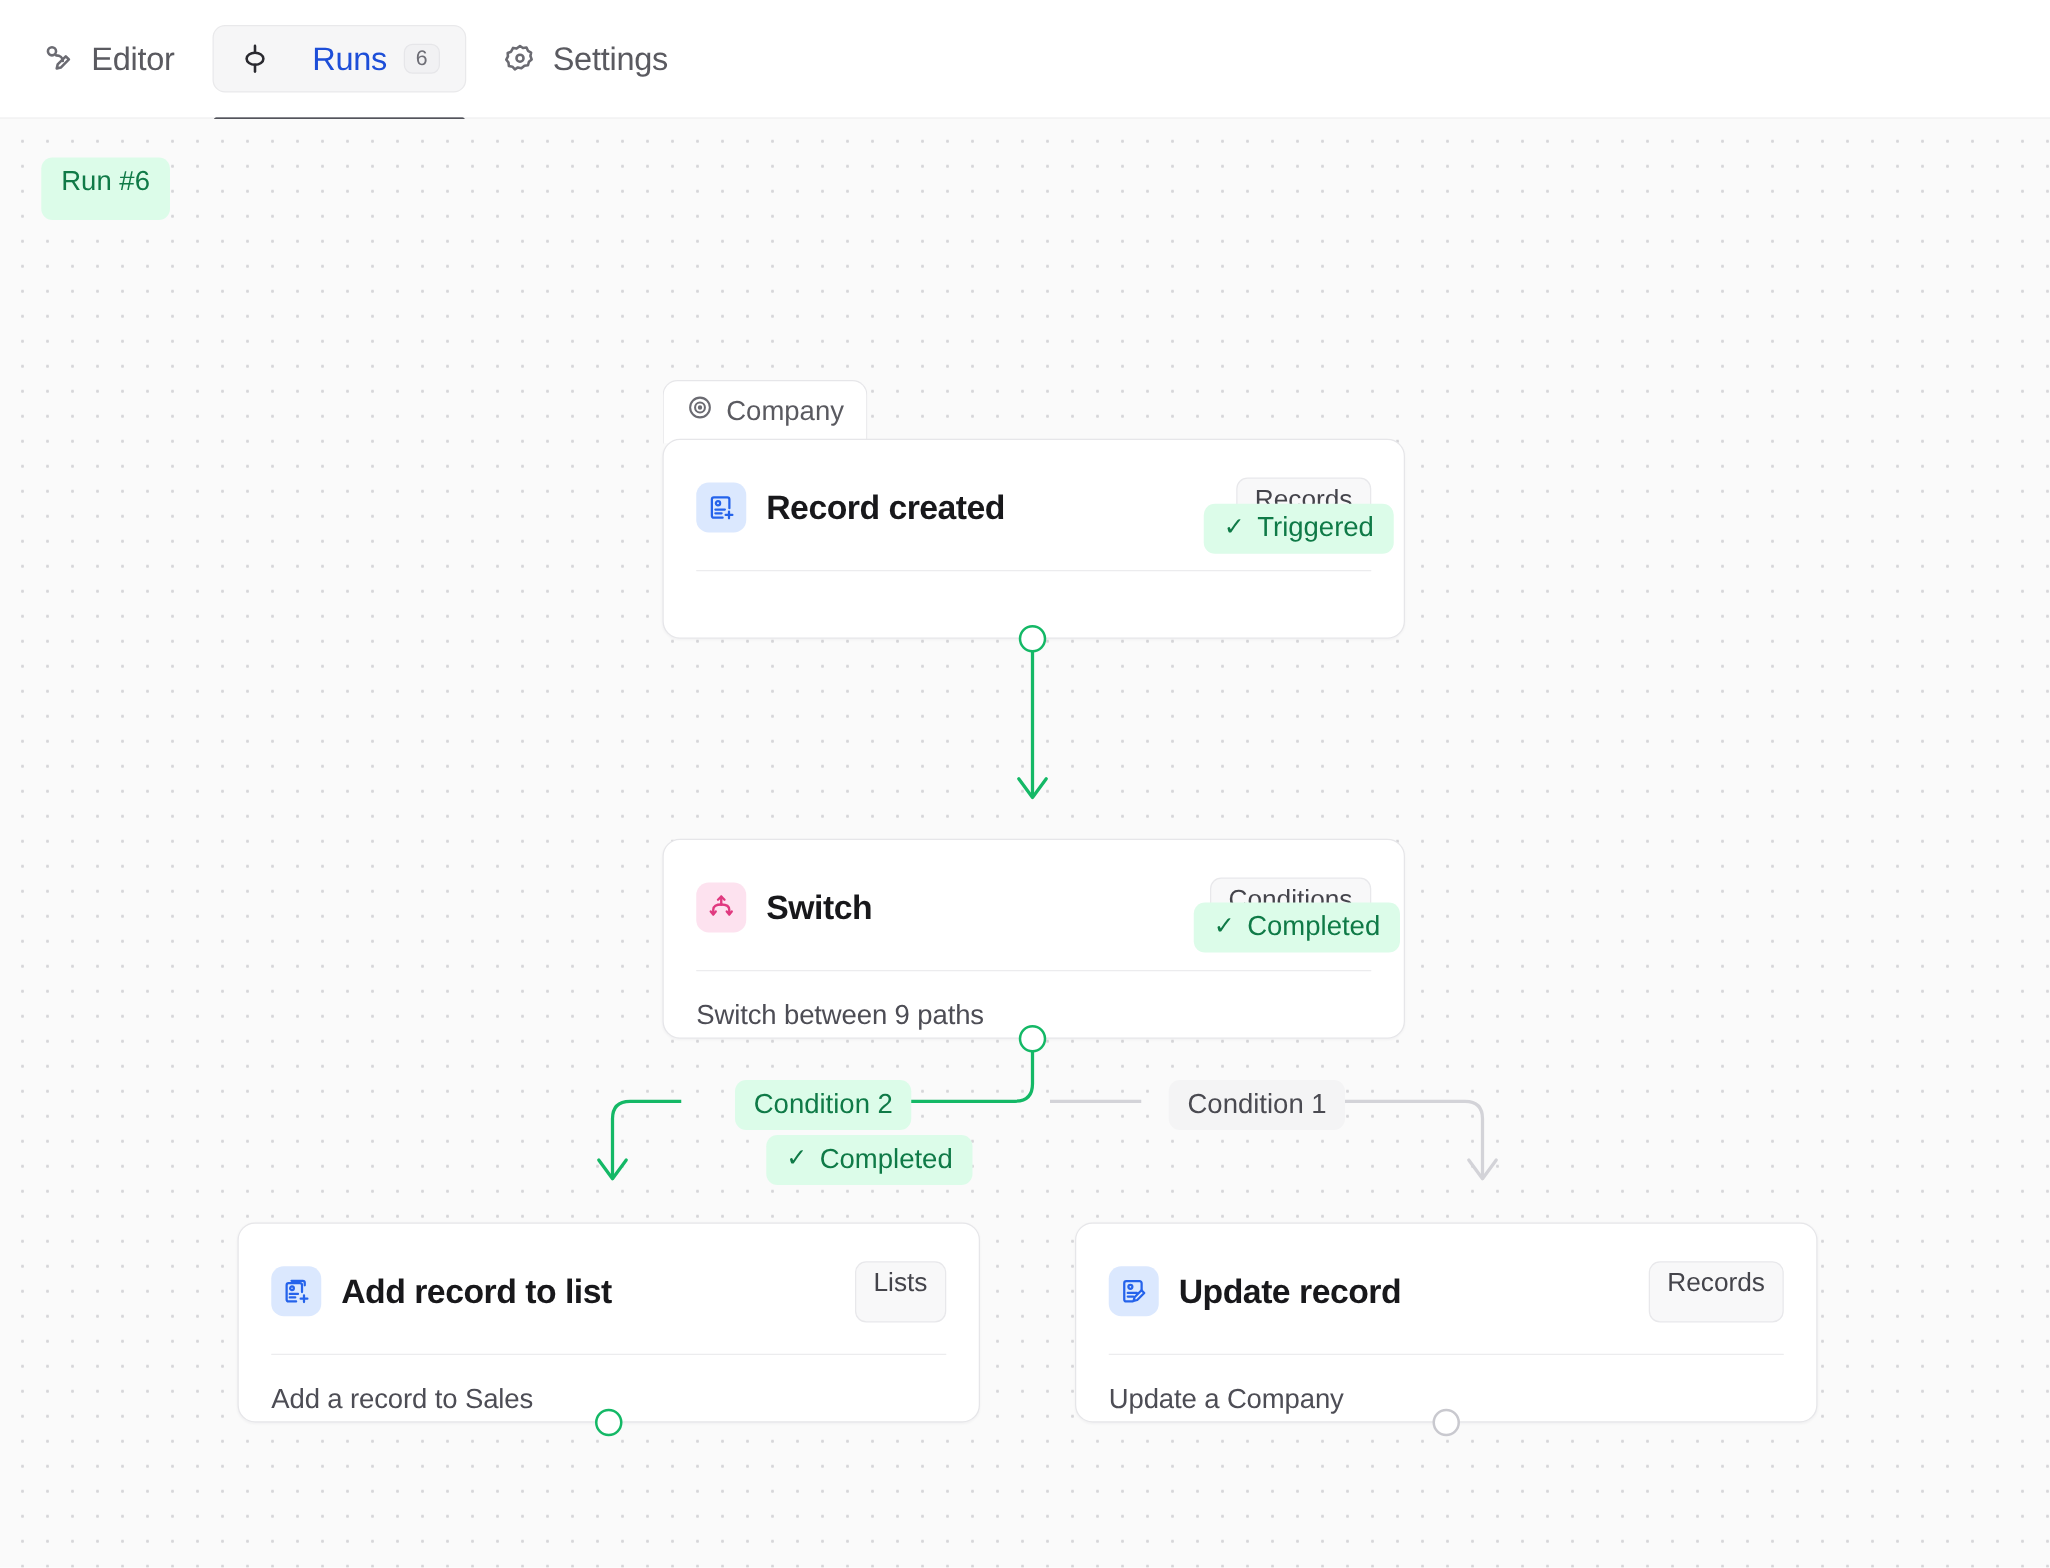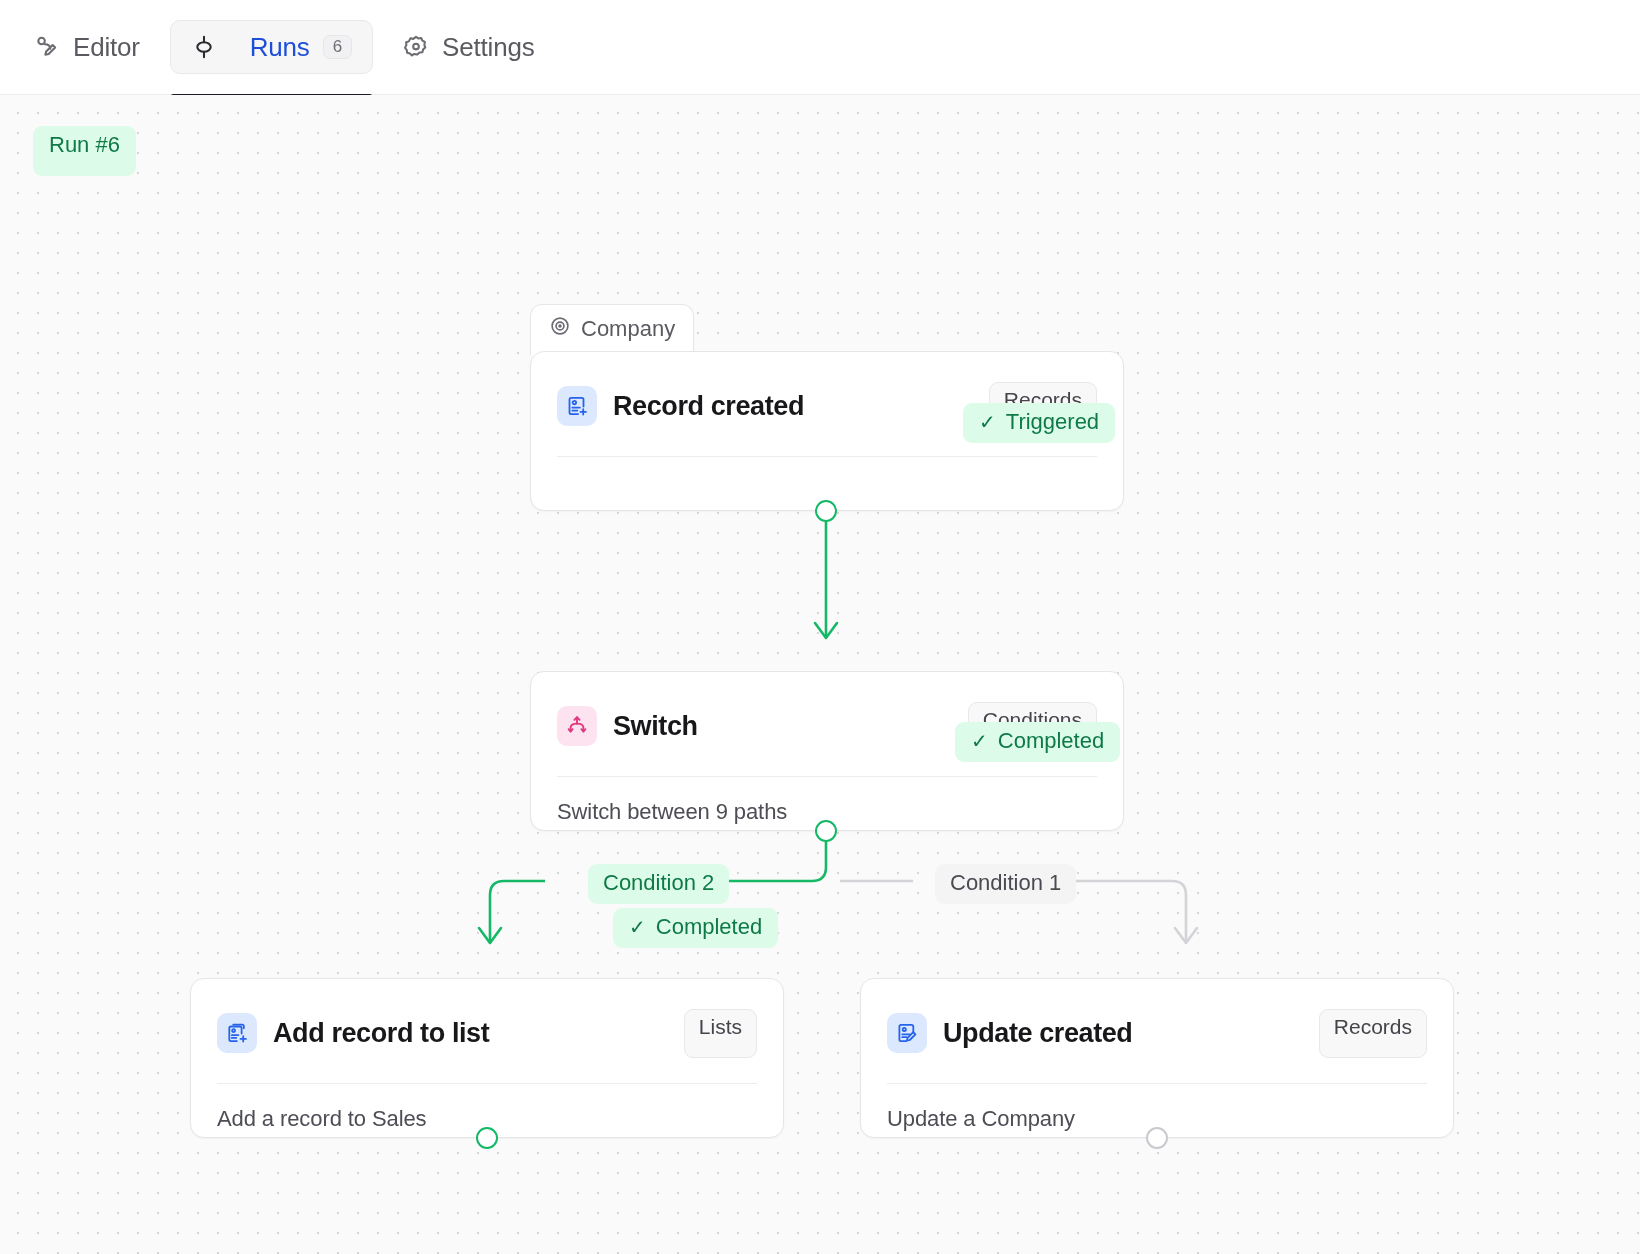--- a/index.html
+++ b/index.html
@@ -343,21 +343,21 @@
   <div class="node" style="left:860px; top:883px; width:594px; height:160px;">
     <div class="node-head">
       <span class="node-icon blue">
         <svg viewBox="0 0 24 24" width="24" height="24" fill="none" stroke="#2563eb" stroke-width="1.8" stroke-linecap="round" stroke-linejoin="round">
           <path d="M18.3 11.3V5.5a1.6 1.6 0 0 0-1.6-1.6H6A1.6 1.6 0 0 0 4.4 5.5v13A1.6 1.6 0 0 0 6 20.1h5.2"></path>
           <circle cx="9.3" cy="8.4" r="1.6"></circle>
           <path d="M7.2 13.3h7.3M7.2 16.2h4.4"></path>
           <path d="M20.4 13.4l-5.6 5.6-2.9.7.7-2.9 5.6-5.6z"></path>
         </svg>
       </span>
-      <span class="node-title">Update created</span>
+      <span class="node-title">Update record</span>
       <span class="node-chip">Records</span>
     </div>
     <div class="node-rule"></div>
     <div class="node-sub">Update a Company</div>
   </div>
   <div class="handle" style="left:1146px; top:1032px;"></div>
 
 </div>
 
 </body></html>

